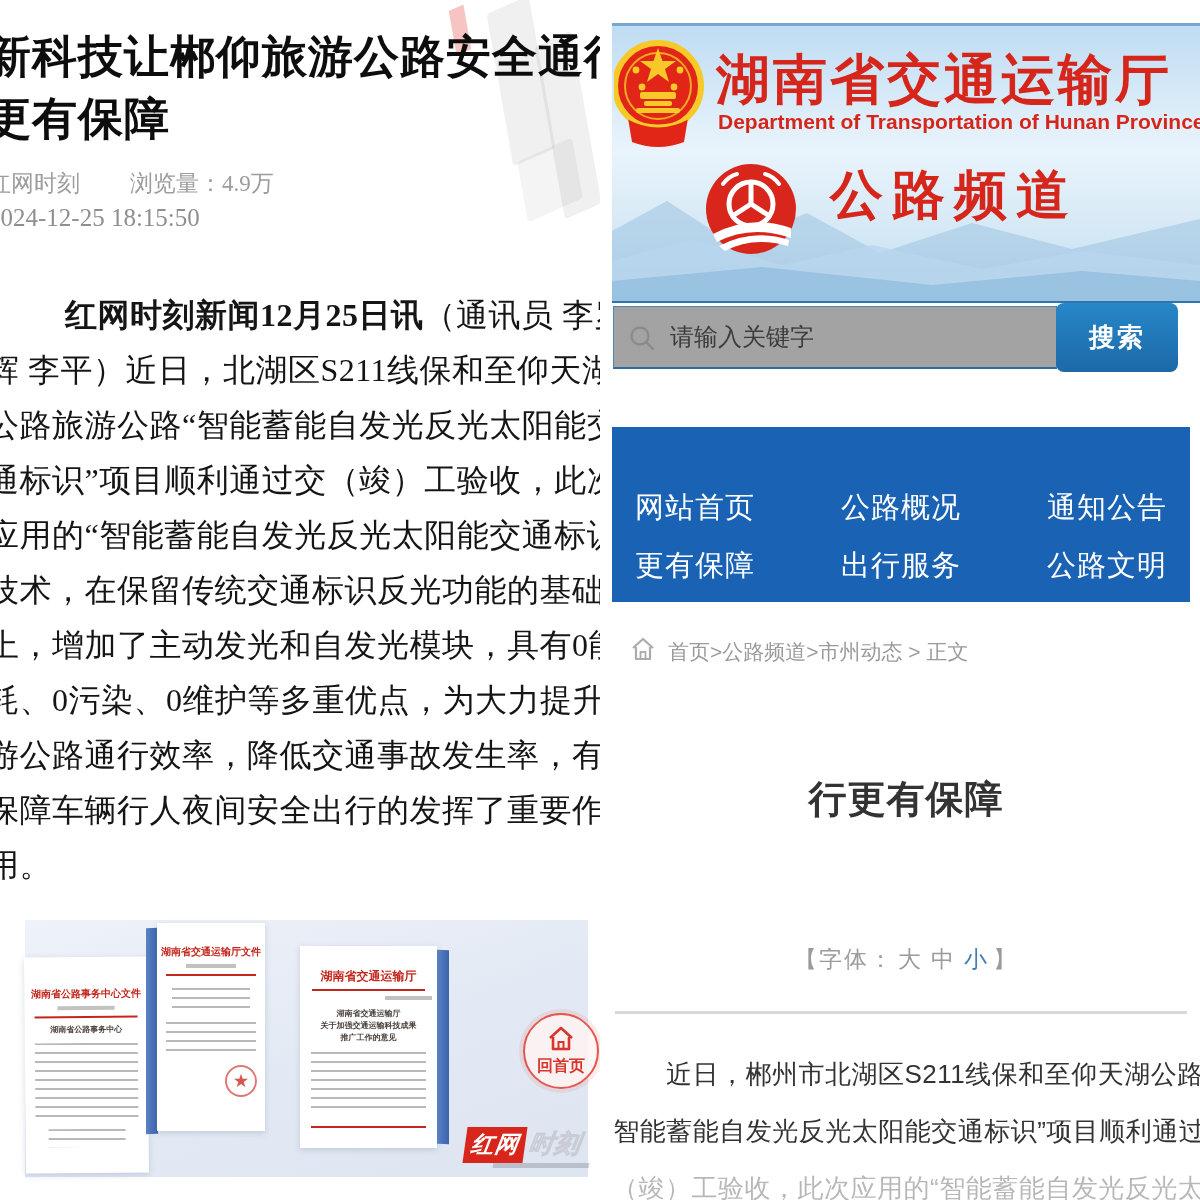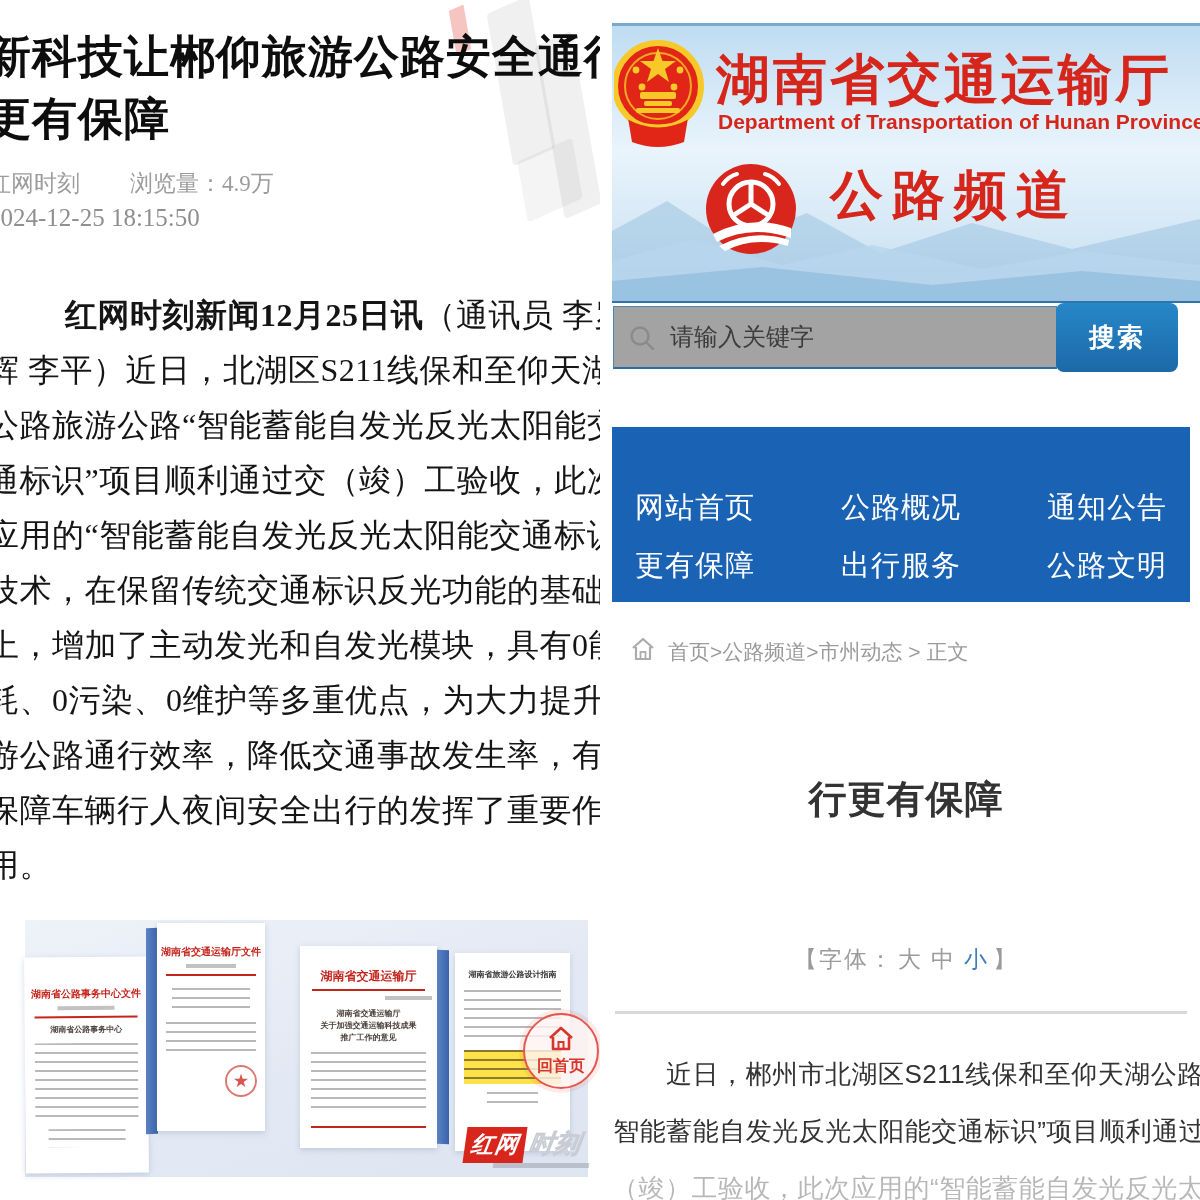--- a/index.html
+++ b/index.html
@@ -166,26 +166,20 @@
       <div class="doc-center-lines" style="font-size:8px; margin-top:8px; line-height:12px;">
         <div>湖南省交通运输厅</div>
         <div>关于加强交通运输科技成果</div>
         <div>推广工作的意见</div>
       </div>
       <div class="bars" style="height:60px;"></div>
       <div class="doc-rule" style="margin-top:14px;"></div>
     </div>
     <div class="spine spine-3"></div>
 
-    <div class="doc doc-4">
-      <div class="doc-center-lines" style="font-size:8px; margin-top:16px; color:#333;">湖南省旅游公路设计指南</div>
-      <div class="bars" style="height:52px; margin-top:10px;"></div>
-      <div class="bars hl" style="height:34px;"></div>
-      <div class="bars" style="height:14px; width:44%;"></div>
-    </div>
 
     <div class="home-badge">
       <svg width="30" height="30" viewBox="0 0 30 30">
         <path d="M4 14 L15 4 L26 14" fill="none" stroke="#d8352b" stroke-width="2.6" stroke-linejoin="round"></path>
         <path d="M7 13 V25 H23 V13" fill="none" stroke="#d8352b" stroke-width="2.6" stroke-linejoin="round"></path>
         <rect x="12.5" y="18" width="5" height="7" fill="none" stroke="#d8352b" stroke-width="2"></rect>
       </svg>
       <span class="hb-label">回首页</span>
     </div>
 

